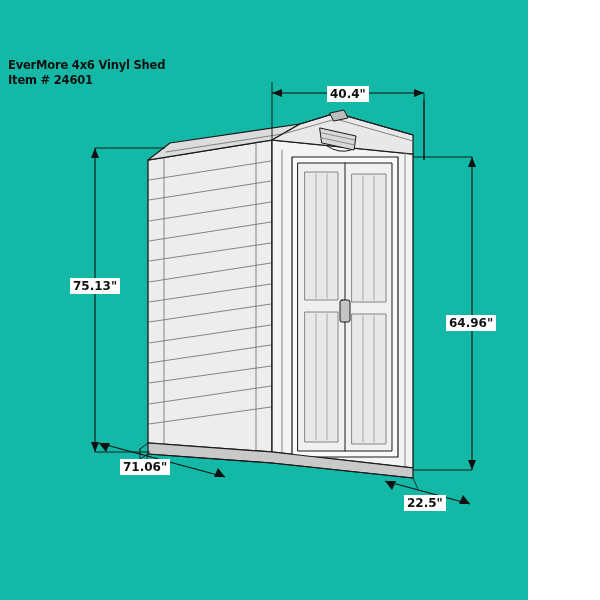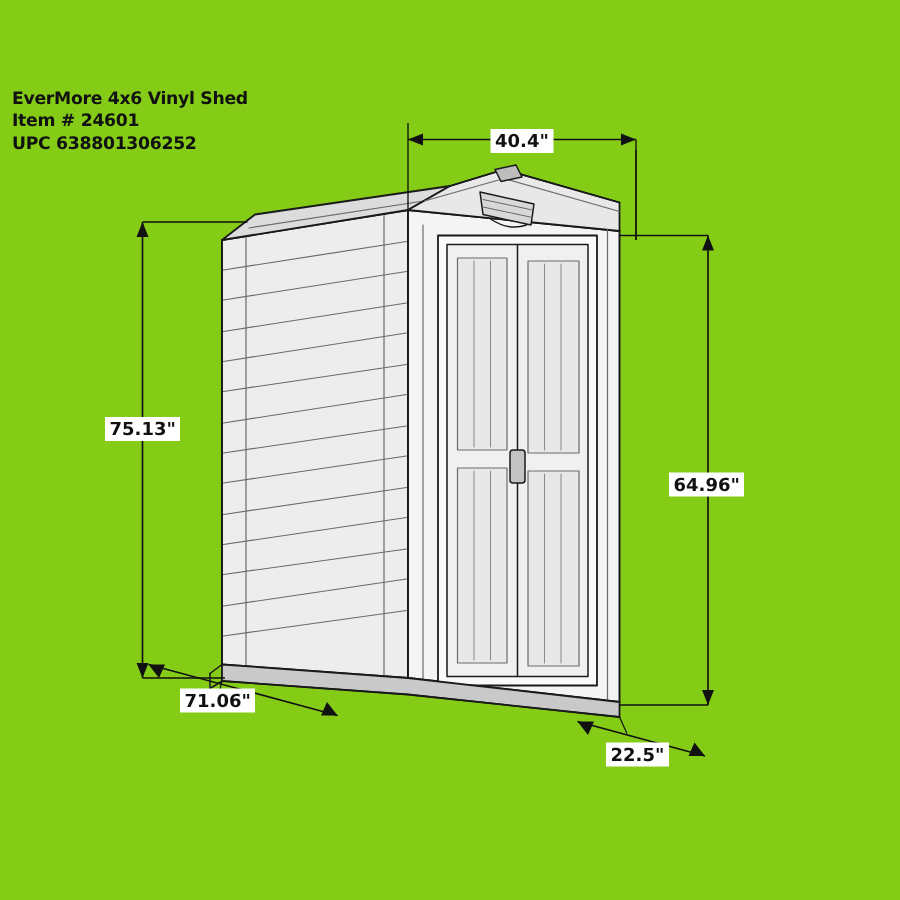--- a/index.html
+++ b/index.html
@@ -2,23 +2,23 @@
 <html><head>
 <meta charset="utf-8">
 <style>
   html, body {
     margin: 0;
     padding: 0;
     background: #ffffff;
   }
   #page {
     position: relative;
-    width: 600px;
+    width: 528px;
     height: 600px;
-    background: #84cc16;
+    background: #14b8a6;
     overflow: hidden;
     font-family: "DejaVu Sans", sans-serif;
   }
   #drawing {
     position: absolute;
     left: 0;
     top: 0;
     width: 600px;
     height: 600px;
   }
@@ -162,21 +162,20 @@
       <polygon points="385,481 396,481 392,490" fill="#111111" stroke="none"></polygon>
       <polygon points="470,504 459,504 463,495" fill="#111111" stroke="none"></polygon>
       <line x1="413" y1="478" x2="418" y2="489" stroke-width="0.8"></line>
 
     </g>
   </svg>
 
   <div class="title-block">
     <div>EverMore 4x6 Vinyl Shed</div>
     <div>Item # 24601</div>
-    <div>UPC 638801306252</div>
   </div>
 
   <div class="dim-label" id="dim-width-top">40.4"</div>
   <div class="dim-label" id="dim-height-left">75.13"</div>
   <div class="dim-label" id="dim-height-right">64.96"</div>
   <div class="dim-label" id="dim-depth-left">71.06"</div>
   <div class="dim-label" id="dim-depth-right">22.5"</div>
 
 </div>
 

